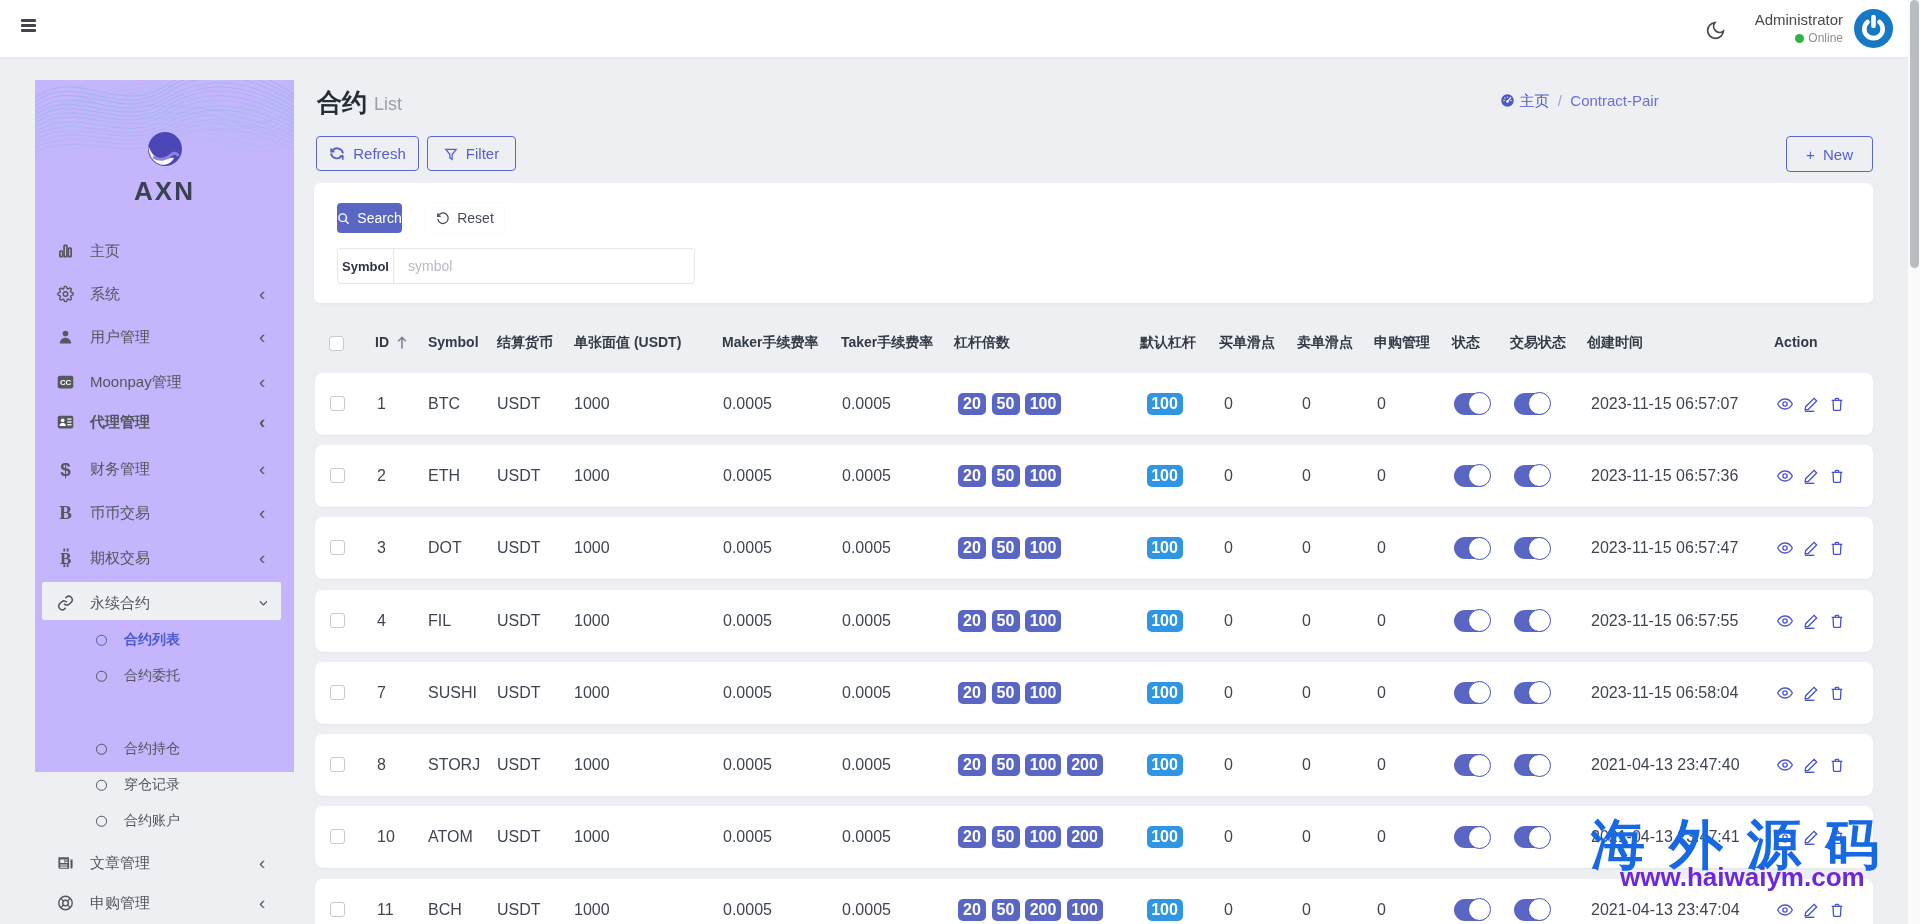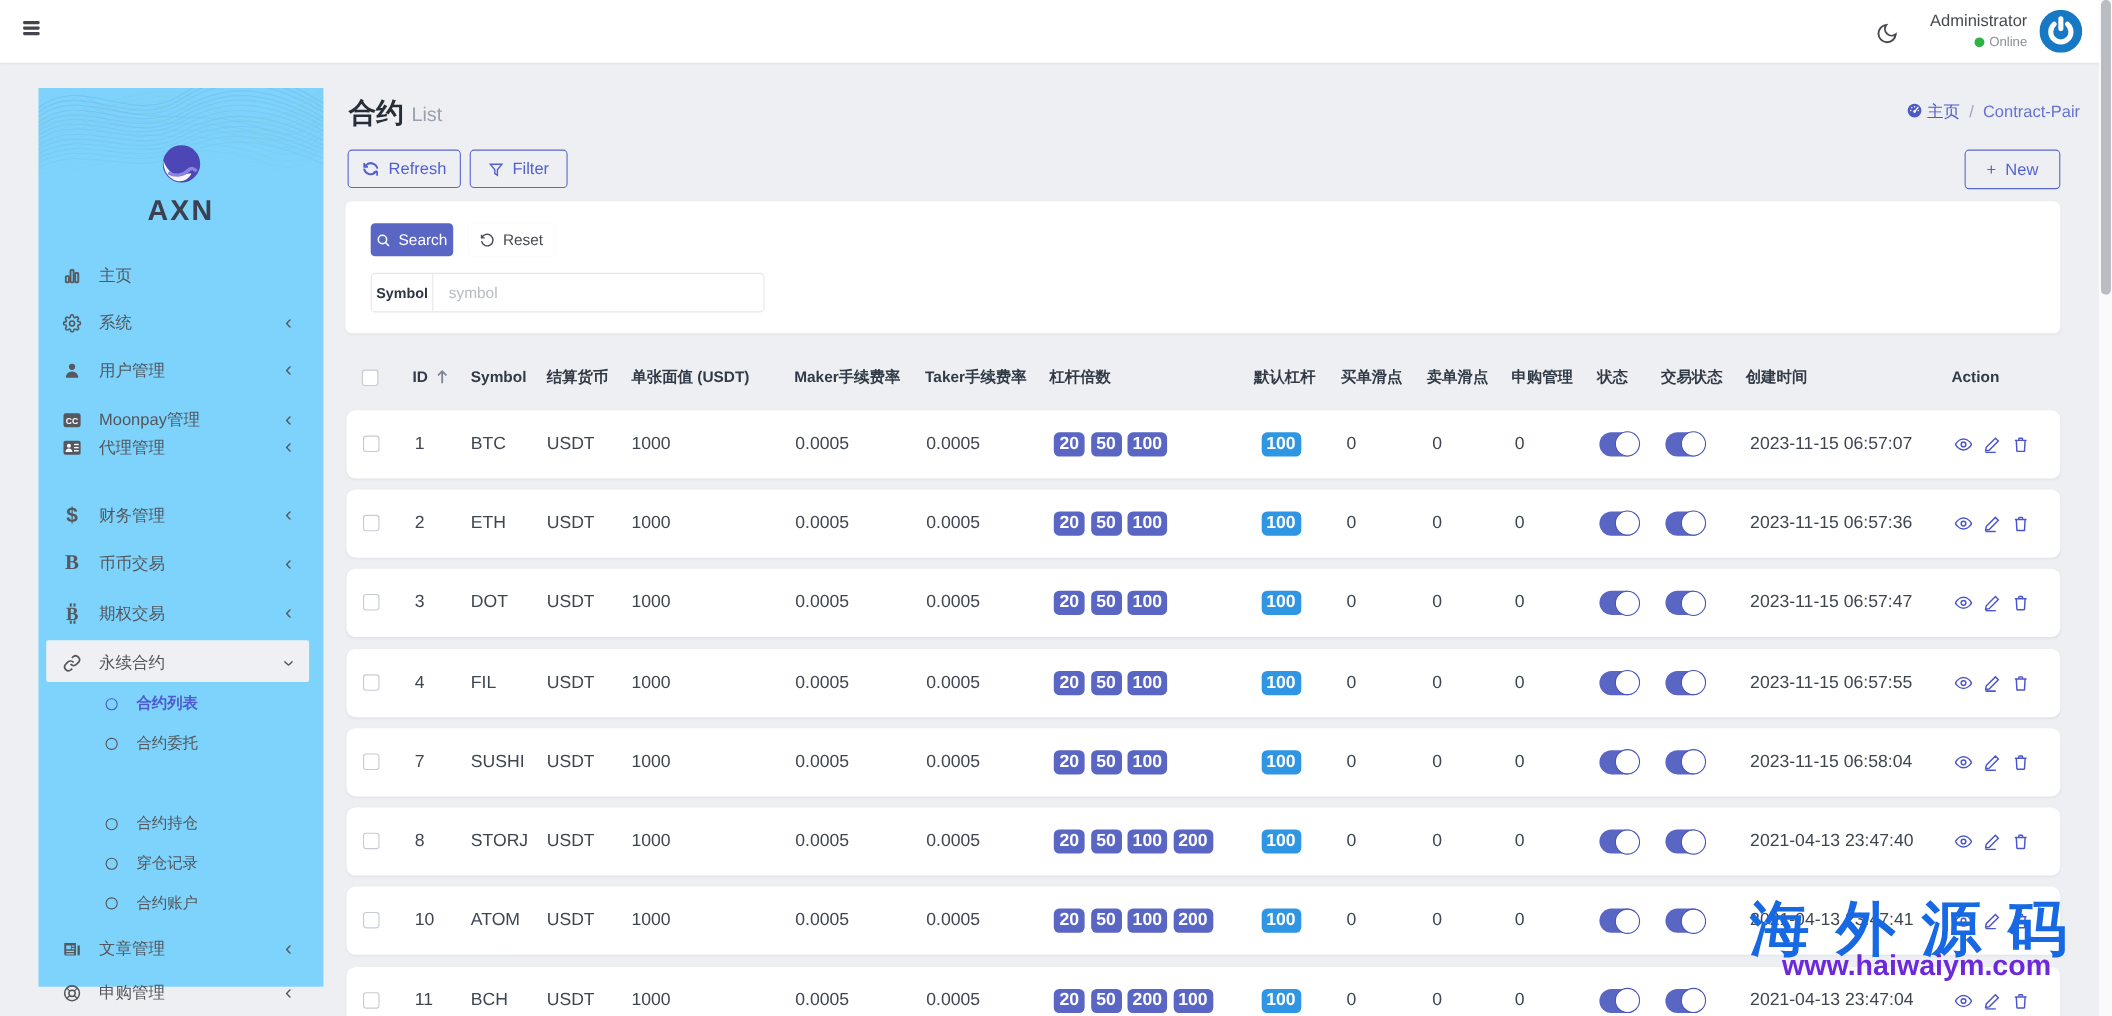--- a/index.html
+++ b/index.html
@@ -1,21 +1,21 @@
 <!DOCTYPE html>
 <html><head><meta charset="utf-8">
 <style>
 * { margin:0; padding:0; box-sizing:border-box; }
 html,body { width:1920px; height:924px; overflow:hidden; font-family:"Liberation Sans",sans-serif; background:#edeff3; }
 #page { position:relative; width:1920px; height:924px; }
 
 #hdr { position:absolute; left:0; top:0; width:1920px; height:57px; background:#fff; box-shadow:0 1px 2px rgba(0,0,0,.05); }
 .hbar { position:absolute; left:21px; width:15px; height:2.6px; border-radius:1px; background:#42454b; }
 
-#sb { position:absolute; left:35px; top:80px; width:259px; height:817px; background:#7dd3fc; }
+#sb { position:absolute; left:35px; top:80px; width:259px; height:692px; background:#c4b5fd; }
 .mi { position:absolute; left:0; width:259px; height:44px; }
 .mic { position:absolute; left:22px; top:50%; transform:translateY(-50%); width:17px; height:17px; display:flex; align-items:center; justify-content:center; }
 .mlb { position:absolute; left:55px; top:50%; transform:translateY(-50%); font-size:15px; color:#53565c; }
 .chev { position:absolute; left:224px; top:50%; transform:translateY(-50%); font-size:19px; color:#55585e; }
 .ms { position:absolute; left:0; width:259px; height:36px; }
 .mso { position:absolute; left:61px; top:50%; transform:translateY(-50%); width:10.5px; height:10.5px; border-radius:50%; border:1.6px solid #53565c; }
 .msl { position:absolute; left:89px; top:50%; transform:translateY(-50%); font-size:14px; }
 
 .btn { position:absolute; border:1px solid #5a67cb; border-radius:4px; color:#5560cf; font-size:15px; display:flex; align-items:center; justify-content:center; gap:8px; }
 
@@ -110,21 +110,21 @@
 <div class="mi" style="top:279.5px;">
         <span class="mic">
           <svg width="18" height="15" viewBox="0 0 24 20">
             <rect x="1" y="1" width="22" height="18" rx="3" fill="#55585e"></rect>
             <text x="12" y="14.5" font-size="11" font-weight="bold" fill="#fff" text-anchor="middle" font-family="Liberation Sans">CC</text>
           </svg>
         </span>
         <span class="mlb">Moonpay管理</span>
         <span class="chev">‹</span>
       </div>
-<div class="mi" style="top:305px;">
+<div class="mi" style="top:320px;font-weight:bold;">
         <span class="mic">
           <svg width="18" height="15" viewBox="0 0 24 20">
             <rect x="1" y="1" width="22" height="18" rx="2.5" fill="#55585e"></rect>
             <circle cx="8" cy="7.5" r="2.6" fill="#fff"></circle>
             <path d="M3.5 15.5c0-2.5 2-4.5 4.5-4.5s4.5 2 4.5 4.5z" fill="#fff"></path>
             <rect x="14.5" y="5" width="6" height="1.8" fill="#fff"></rect>
             <rect x="14.5" y="9" width="6" height="1.8" fill="#fff"></rect>
             <rect x="14.5" y="13" width="6" height="1.8" fill="#fff"></rect>
           </svg>
         </span>
@@ -222,21 +222,21 @@
   <div style="position:absolute;left:1700px;top:31px;width:143px;text-align:right;font-size:12px;color:#8a9097"><span style="display:inline-block;width:9px;height:9px;border-radius:50%;background:#2fb344;margin-right:4px;vertical-align:-1px"></span>Online</div>
   <svg width="39" height="39" viewBox="0 0 39 39" style="position:absolute;left:1854px;top:9px">
     <circle cx="19.5" cy="19.5" r="19.5" fill="#1779c4"></circle>
     <path d="M13.5 13 A 9.2 9.2 0 1 0 25.5 13" stroke="#fff" stroke-width="4.6" fill="none" stroke-linecap="round"></path>
     <path d="M19.5 8 L19.5 17" stroke="#fff" stroke-width="4.6" stroke-linecap="round"></path>
   </svg>
 </div>
 
 <span style="position:absolute;left:317px;top:86px;font-size:25px;font-weight:700;color:#272d36">合约</span>
 <span style="position:absolute;left:374px;top:94px;font-size:18px;color:#98a1ab">List</span>
-<div style="position:absolute;left:1332px;top:92px;width:559px;text-align:right;font-size:15px;color:#4c5ac8">
+<div style="position:absolute;left:1300px;top:92px;width:559px;text-align:center;font-size:15px;color:#4c5ac8">
   <svg width="15" height="15" viewBox="0 0 24 24" style="vertical-align:-2px">
         <circle cx="12" cy="12" r="10" fill="#4c5ac8"></circle>
         <path d="M12 13.5l5-6.2" stroke="#fff" stroke-width="2" stroke-linecap="round"></path>
         <circle cx="12" cy="13.5" r="2" fill="#fff"></circle>
         <circle cx="6.5" cy="12" r="1.1" fill="#fff"></circle>
         <circle cx="8" cy="8" r="1.1" fill="#fff"></circle>
         <circle cx="12" cy="6.5" r="1.1" fill="#fff"></circle>
         <circle cx="17.5" cy="12" r="1.1" fill="#fff"></circle>
       </svg>
   主页&nbsp;&nbsp;<span style="color:#9aa4c8">/</span>&nbsp;&nbsp;<span style="color:#6671d2">Contract-Pair</span>
@@ -251,21 +251,21 @@
       </svg>
   Refresh</div>
 <div class="btn" style="left:427px;top:136px;width:89px;height:35px">
   <svg width="14" height="14" viewBox="0 0 24 24" fill="none" stroke="#5560cf" stroke-width="2.2">
         <path d="M3 4h18l-7 8.5V21l-4-2.5V12.5z"></path>
       </svg>
   Filter</div>
 <div class="btn" style="left:1786px;top:136px;width:87px;height:36px;border-width:1.5px">+&nbsp; New</div>
 
 <div id="scard">
-  <div style="position:absolute;left:23px;top:20px;width:75px;height:30px;background:#5a66c4;border-radius:4px;color:#fff;font-size:14px;display:flex;align-items:center;justify-content:center;gap:7px">
+  <div style="position:absolute;left:23px;top:20px;width:65px;height:30px;background:#5a66c4;border-radius:4px;color:#fff;font-size:14px;display:flex;align-items:center;justify-content:center;gap:7px">
     <svg width="13" height="13" viewBox="0 0 24 24" fill="none" stroke="#fff" stroke-width="2.6">
           <circle cx="10.5" cy="10.5" r="7"></circle>
           <path d="M16 16l5.5 5.5"></path>
         </svg>Search</div>
   <div style="position:absolute;left:112px;top:20px;width:78px;height:30px;background:#fff;border-radius:4px;color:#464b54;font-size:14px;display:flex;align-items:center;justify-content:center;gap:7px;box-shadow:0 0 0 1px rgba(0,0,0,.02)">
     <svg width="14" height="14" viewBox="0 0 24 24" fill="none" stroke="#464b54" stroke-width="2.2">
           <path d="M3.5 9A9 9 0 1 1 3 14"></path>
           <path d="M3 4v5h5"></path>
         </svg>Reset</div>
   <div style="position:absolute;left:23px;top:65px;width:358px;height:36px;border:1px solid #e3e6ec;border-radius:4px;background:#fff">

